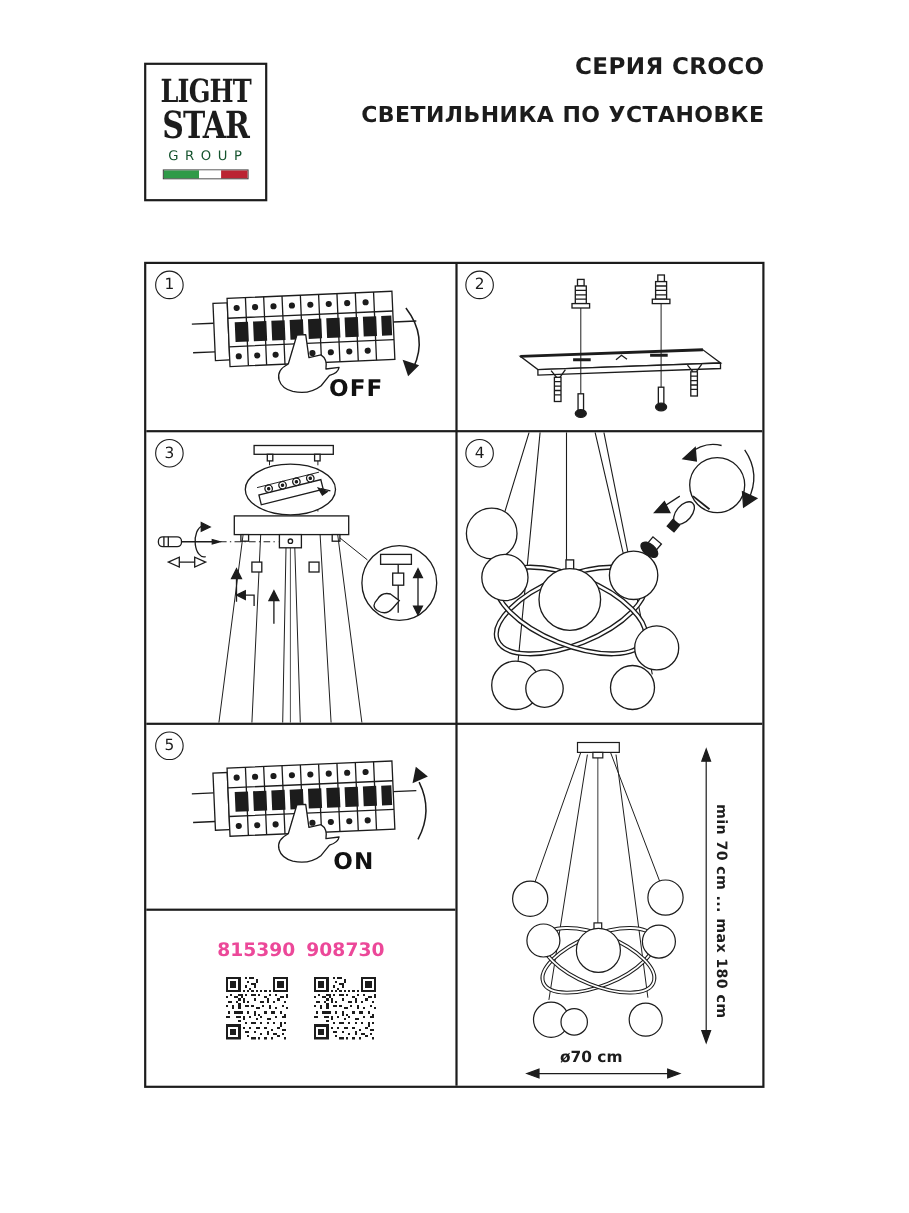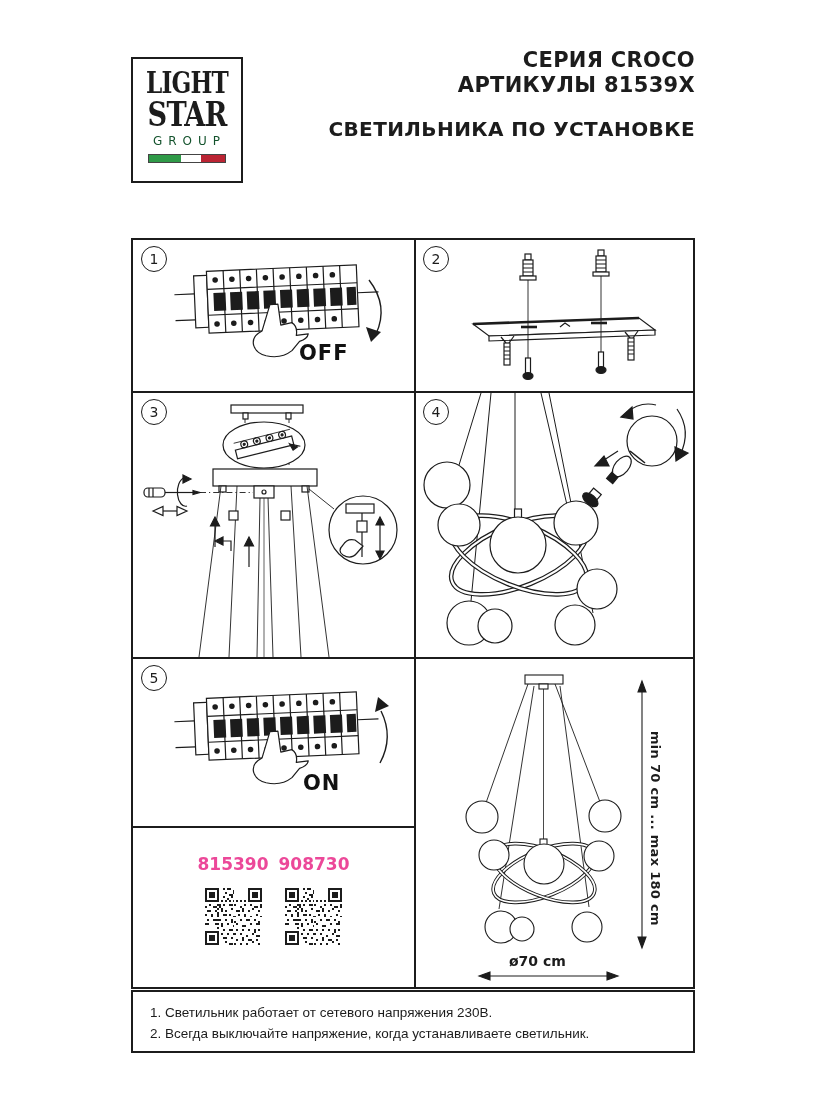--- a/index.html
+++ b/index.html
@@ -97,21 +97,20 @@
     <div class="logo-word3">GROUP</div>
     <div class="logo-flag">
       <span style="width:42%;background:#2f9a48"></span>
         <span style="width:26%;background:#ffffff"></span>
         <span style="width:32%;background:#bb2433"></span>
     </div>
   </div>
 
   <div class="header-text">
     <div class="hdr-line">СЕРИЯ CROCO</div>
-    <div class="hdr-line">АРТИКУЛЫ 81539X</div>
     <div class="hdr-gap"></div>
     <div class="hdr-title">СВЕТИЛЬНИКА ПО УСТАНОВКЕ</div>
   </div>
 
   <div class="table">
     <div class="divider" style="left:281px;top:0;width:2px;height:747px"></div>
     <div class="divider" style="left:0;top:151px;width:560px;height:2px"></div>
     <div class="divider" style="left:0;top:417px;width:560px;height:2px"></div>
     <div class="divider" style="left:0;top:586px;width:281px;height:2px"></div>
 
@@ -339,18 +338,14 @@
           <path d="M69,317 H198"></path>
           <polygon points="64,317 75,313 75,321" fill="#1c1c1c"></polygon>
           <polygon points="203,317 192,313 192,321" fill="#1c1c1c"></polygon>
         </g>
       </svg>
       <div class="dim-height">min 70 cm ... max 180 cm</div>
       <div class="dim-diameter">ø70 cm</div>
     </div>
   </div>
 
-  <div class="notes">
-    <div>1. Светильник работает от сетевого напряжения 230В.</div>
-    <div>2. Всегда выключайте напряжение, когда устанавливаете светильник.</div>
-  </div>
 
 </div>
 
 </body></html>

